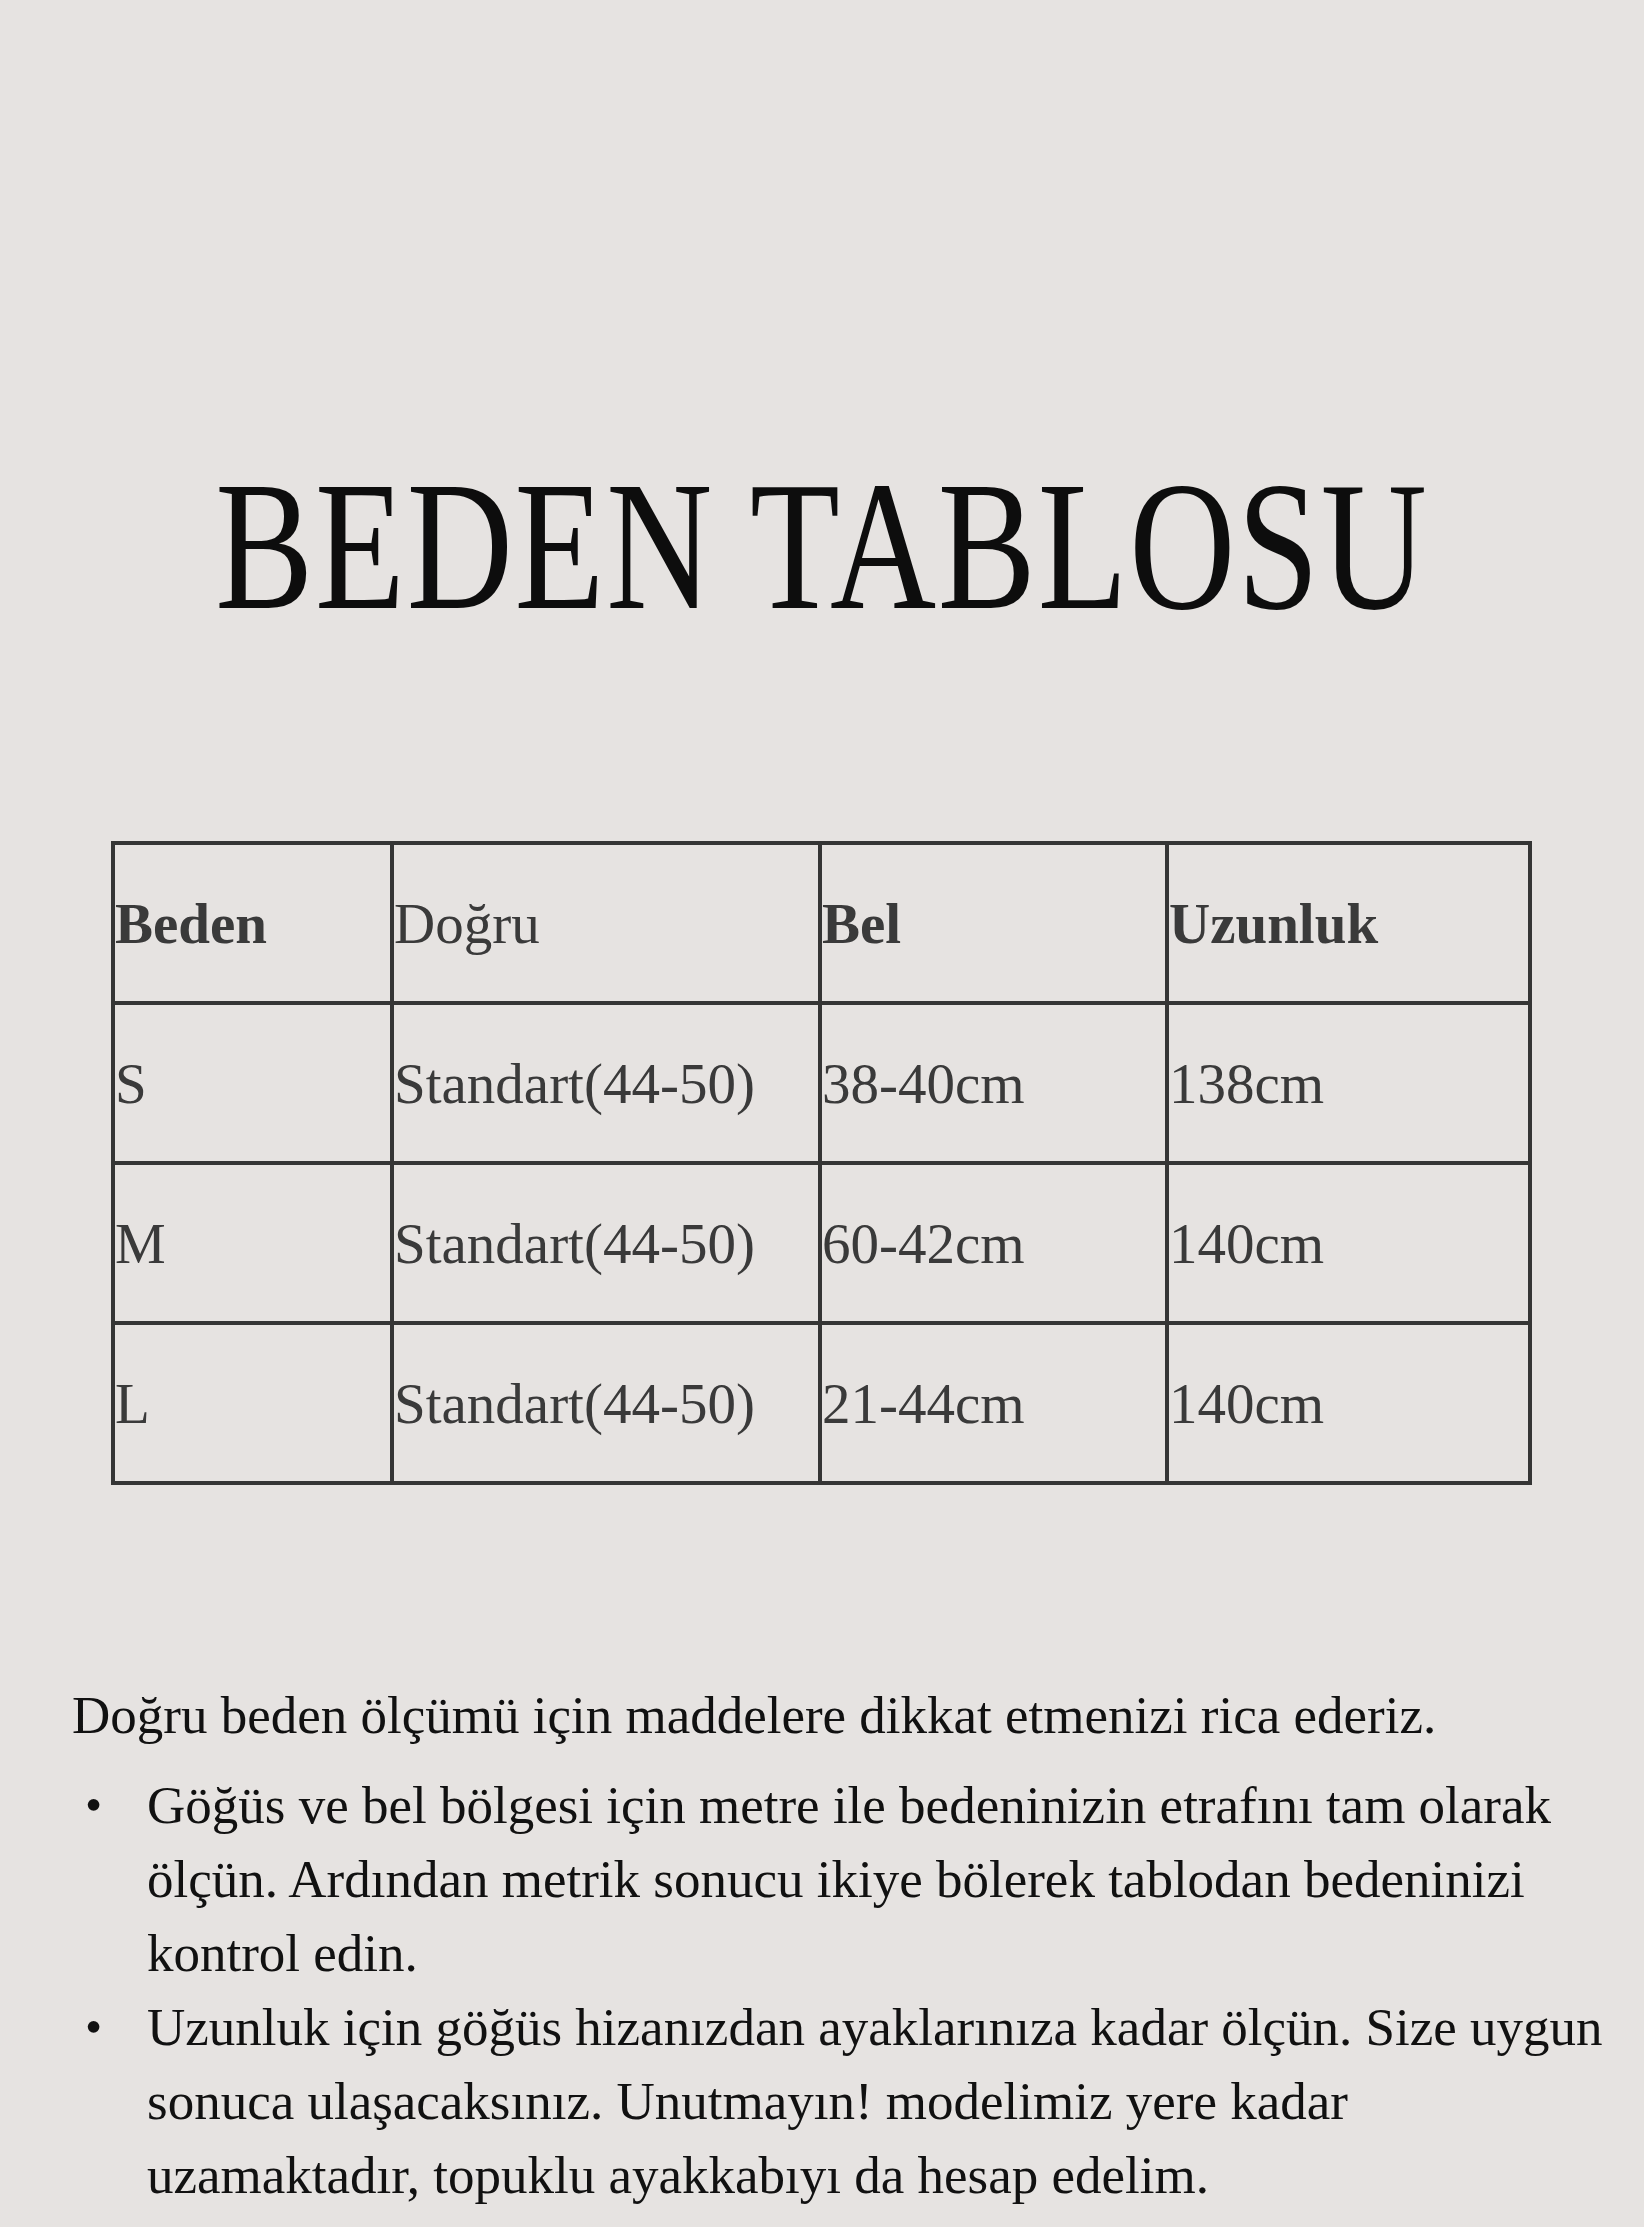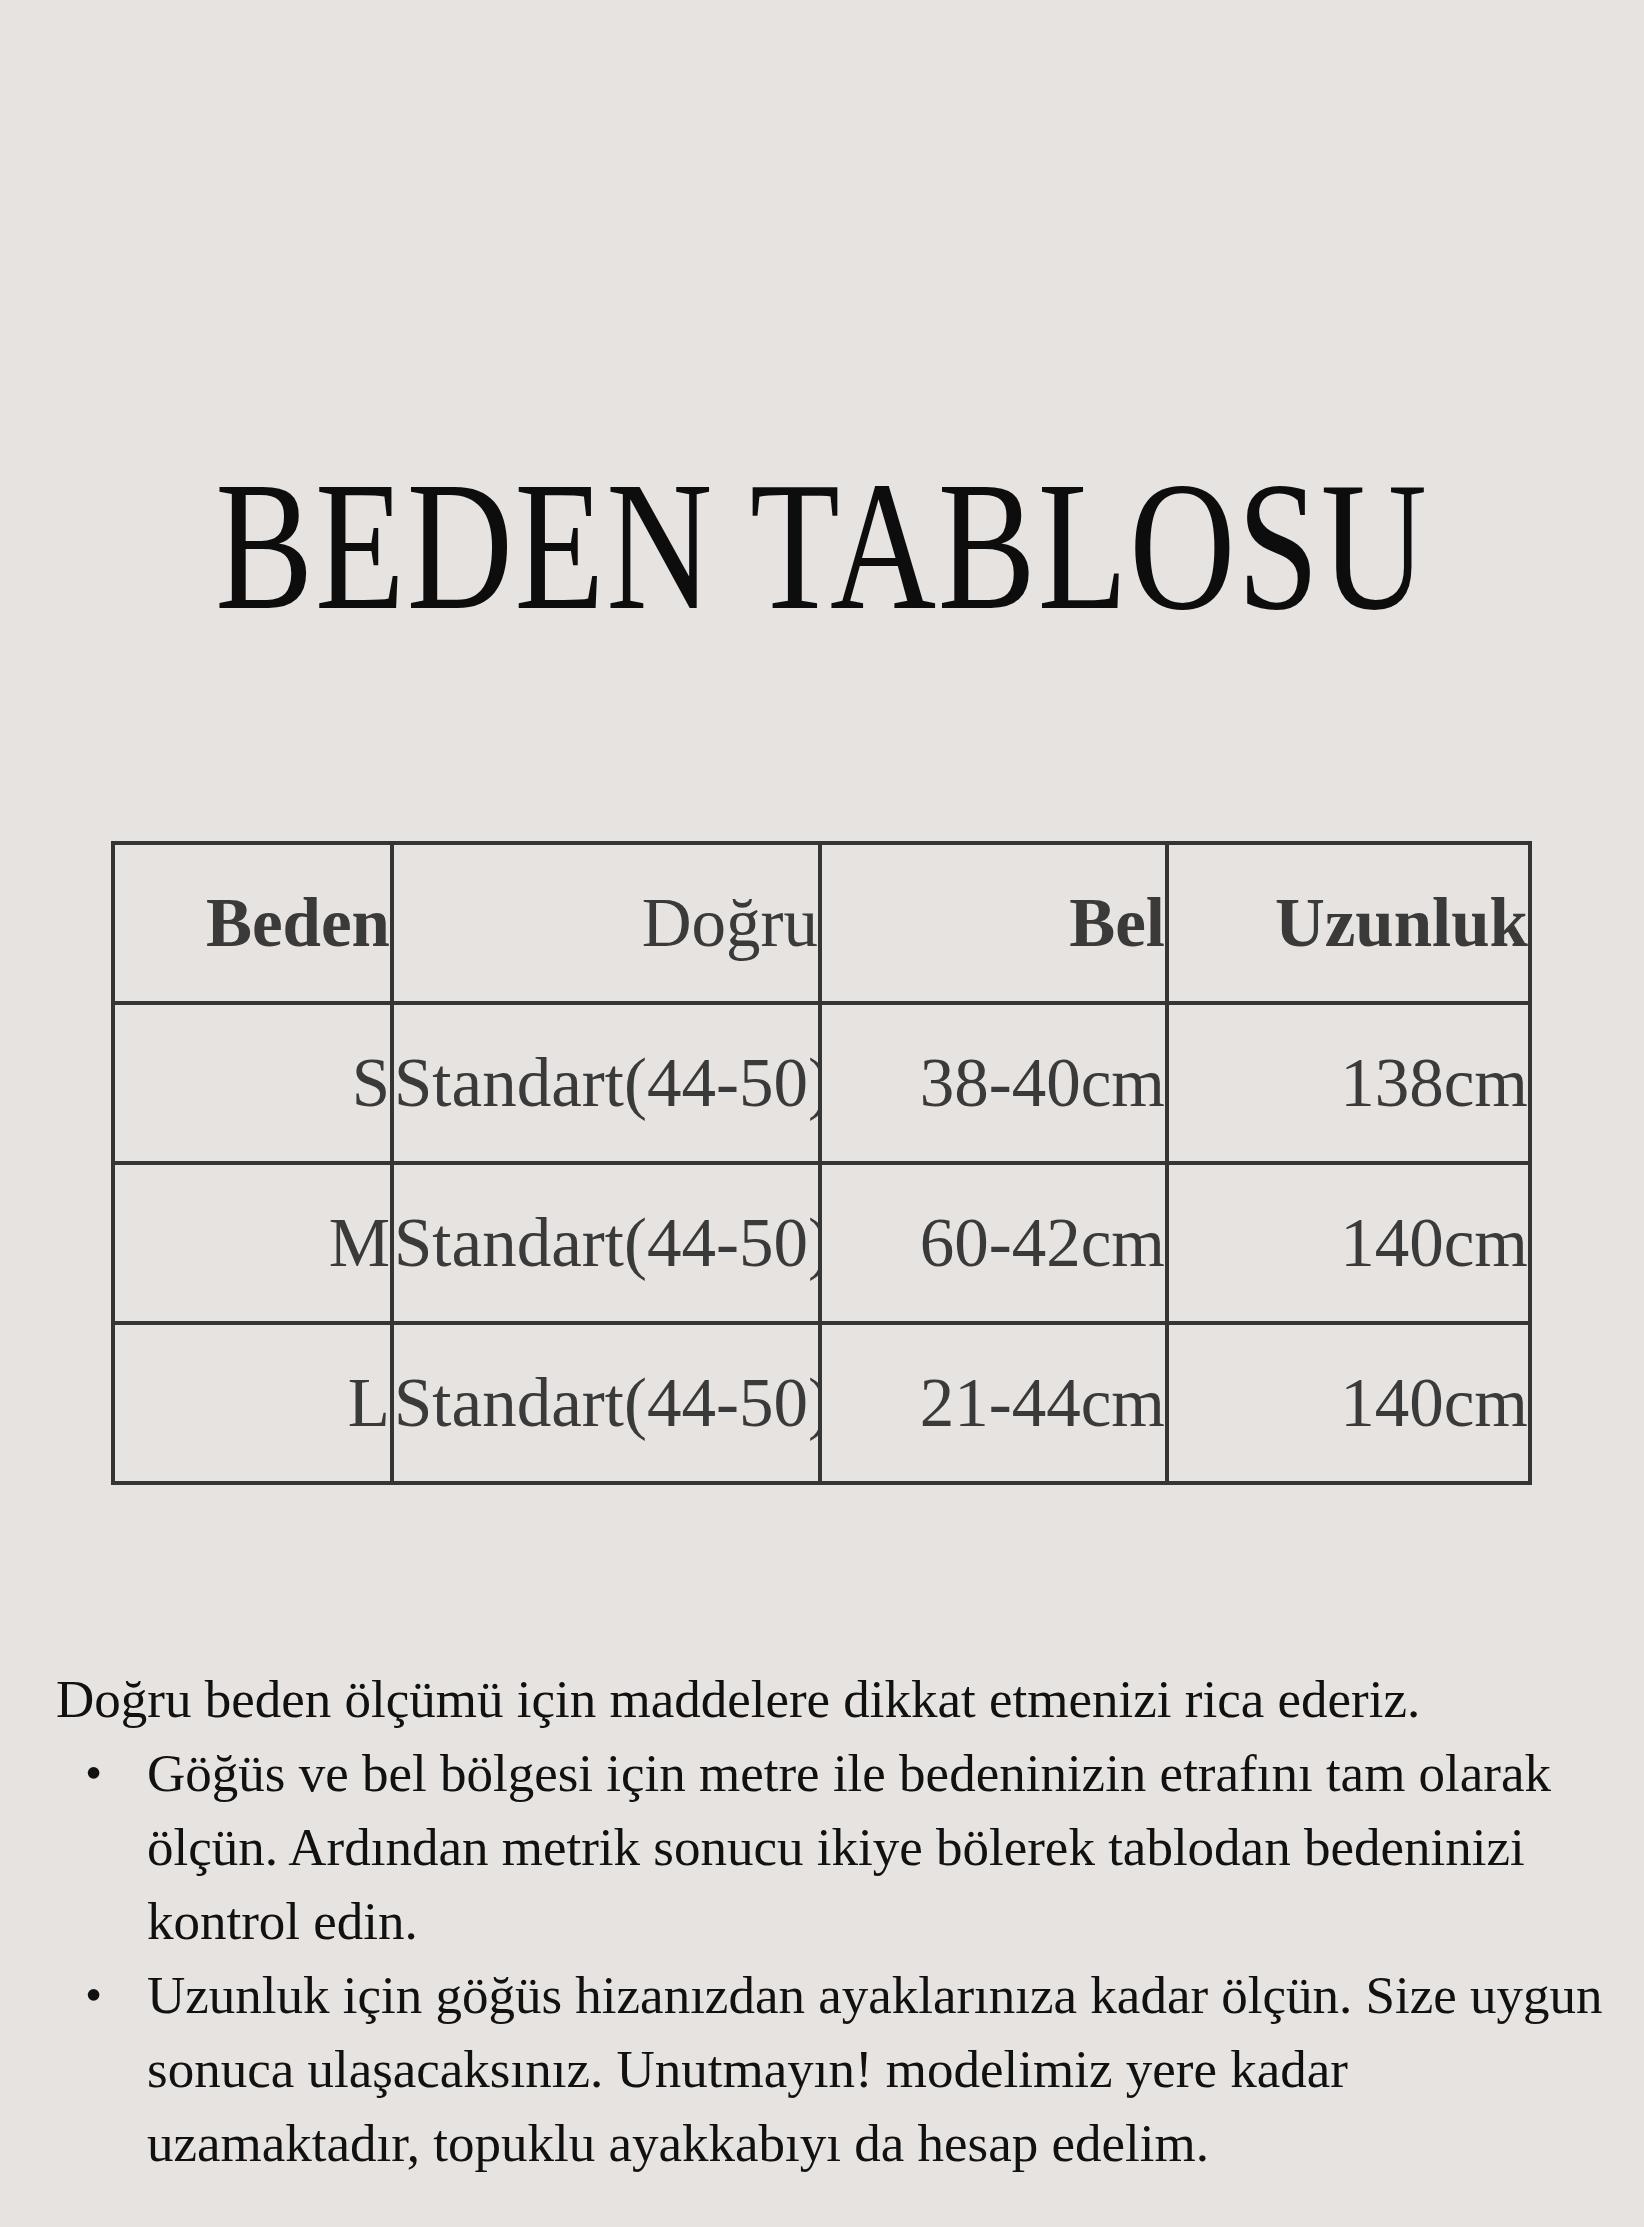--- a/index.html
+++ b/index.html
@@ -28,43 +28,43 @@
     .size-table {
       position: absolute;
       left: 111px; top: 841px;
       width: 1417px;
       border-collapse: collapse;
       table-layout: fixed;
     }
     .size-table td, .size-table th {
       border: 4px solid #353535;
       height: 156px;
-      text-align: right;
+      text-align: left;
       vertical-align: middle;
-      font-size: 69px;
+      font-size: 57px;
       color: #3a3a3a;
       font-weight: normal;
       padding: 0;
       white-space: nowrap;
       overflow: hidden;
     }
     .size-table th.bold { font-weight: bold; }
     .col1 { width: 279px; }
     .col2 { width: 428px; }
     .col3 { width: 347px; }
     .col4 { width: 363px; }
     .notes {
       position: absolute;
       left: 56px; top: 1662px;
       width: 1559px;
       font-size: 53px;
       line-height: 74px;
       color: #111111;
     }
-    .notes .intro { margin: 0; }
+    .notes .intro { margin: 16px; }
     .notes ul {
       margin: 0;
       padding-left: 91px;
       list-style: none;
     }
     .notes li {
       position: relative;
     }
     .notes li .bullet {
       position: absolute;

